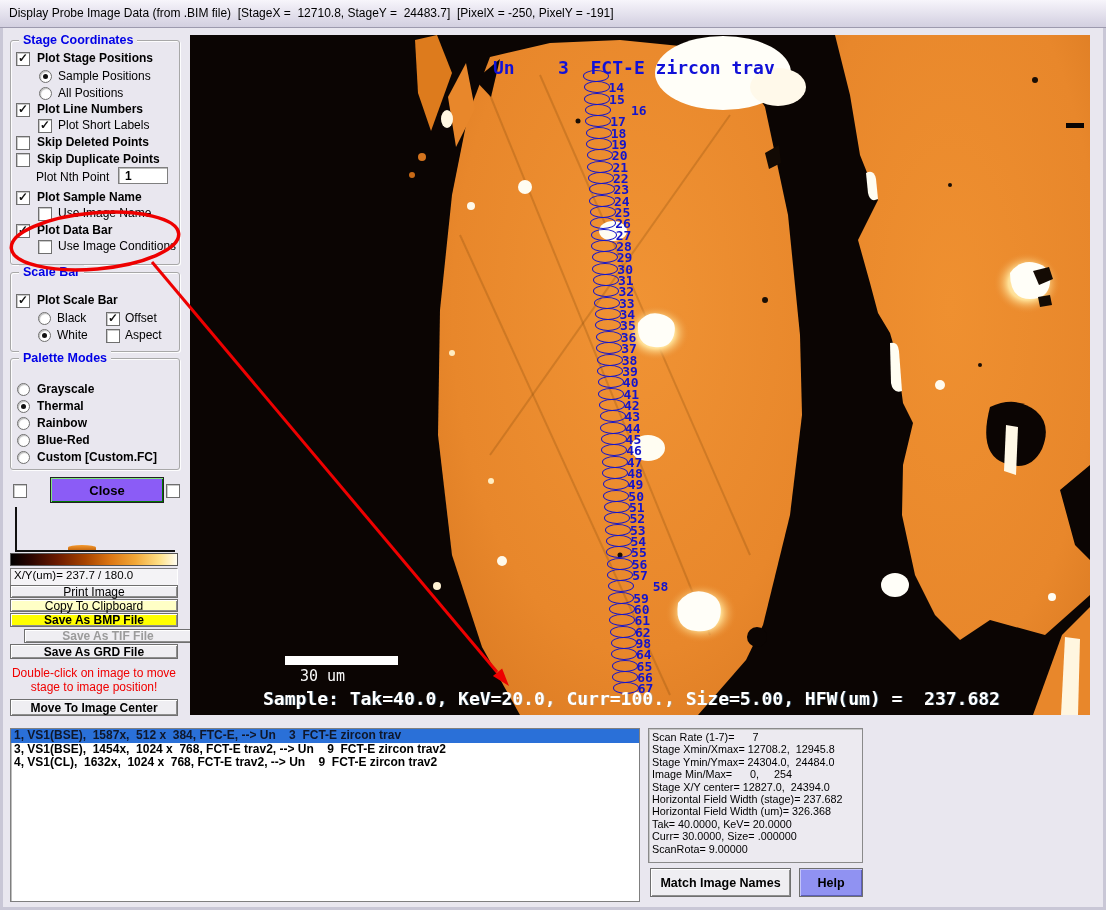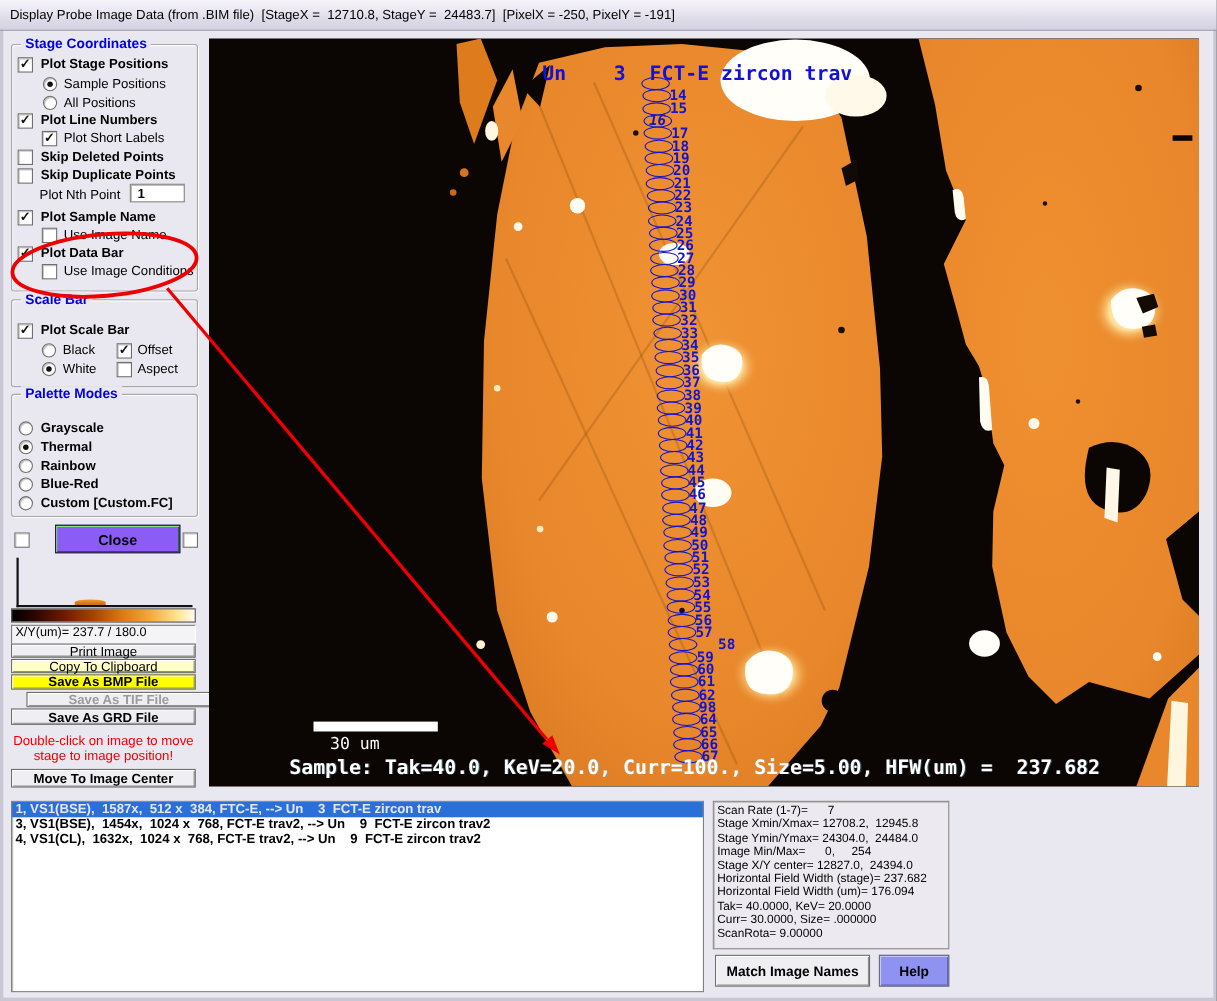--- a/index.html
+++ b/index.html
@@ -62,21 +62,21 @@
   .xybox{position:absolute;left:10px;top:568px;width:168px;height:26px;background:#f4f3f6;
      border-top:1px solid #7f7f7f;border-left:1px solid #7f7f7f;border-right:1px solid #fff;border-bottom:1px solid #fff;
      box-sizing:border-box;font-size:11.5px;padding-left:3px;white-space:nowrap;}
   .rednote{position:absolute;left:10px;width:168px;text-align:center;color:#f00000;
      font-size:12px;font-weight:normal;white-space:nowrap;}
   
   .imagelist{position:absolute;left:10px;top:728px;width:630px;height:174px;background:#fff;
      border:1px solid #7f7f7f;box-shadow:inset 1px 1px 0 #bdbdbd;box-sizing:border-box;overflow:hidden;}
   .imagelist .row{height:13.5px;line-height:13.5px;font-size:12px;font-weight:bold;
      white-space:pre;padding-left:3px;color:#000;}
-  .imagelist .row.selected{background:#2a70d8;color:#e5e5e5;}
+  .imagelist .row.selected{background:#2a70d8;color:#0f172a;}
   .scaninfo{position:absolute;left:648px;top:728px;width:215px;height:135px;background:#eceaf0;
      border:1px solid #8a8a8a;box-shadow:inset 1px 1px 0 #c5c5c5;box-sizing:border-box;padding:2px 0 0 3px;}
   .scaninfo .line{font-size:10.8px;line-height:12.4px;white-space:pre;color:#000;}
   
   .annot{position:absolute;left:0;top:0;z-index:90;pointer-events:none;}
 </style>
 </head>
 <body>
 
 <div class="frame"></div>
@@ -250,21 +250,21 @@
     <path d="M700,308 q8,-2 9,8 l3,40 q-9,3 -11,-8 Z" fill="#fffdf2"></path>
   </svg>
   <div class="img-title">Un    3  FCT-E zircon trav</div>
   <div id="markers">
       <div class="marker" style="left: 393px; top: 35px; width: 26px; height: 12px;"></div>
       <div class="marker" style="left: 393.55px; top: 46.34px; width: 26px; height: 12px;"></div>
       <div class="marker-label" style="left: 418.55px; top: 46.34px;">14</div>
       <div class="marker" style="left: 394.1px; top: 57.68px; width: 26px; height: 12px;"></div>
       <div class="marker-label" style="left: 419.1px; top: 57.68px;">15</div>
       <div class="marker" style="left: 394.65px; top: 69.02px; width: 26px; height: 12px;"></div>
-      <div class="marker-label" style="left: 400px; top: 69.02px; font-style: italic;">16</div>
+      <div class="marker-label" style="left: 441px; top: 69.02px;">16</div>
       <div class="marker" style="left: 395.2px; top: 80.36px; width: 26px; height: 12px;"></div>
       <div class="marker-label" style="left: 420.2px; top: 80.36px;">17</div>
       <div class="marker" style="left: 395.75px; top: 91.7px; width: 26px; height: 12px;"></div>
       <div class="marker-label" style="left: 420.75px; top: 91.7px;">18</div>
       <div class="marker" style="left: 396.3px; top: 103.04px; width: 26px; height: 12px;"></div>
       <div class="marker-label" style="left: 421.3px; top: 103.04px;">19</div>
       <div class="marker" style="left: 396.85px; top: 114.38px; width: 26px; height: 12px;"></div>
       <div class="marker-label" style="left: 421.85px; top: 114.38px;">20</div>
       <div class="marker" style="left: 397.4px; top: 125.72px; width: 26px; height: 12px;"></div>
       <div class="marker-label" style="left: 422.4px; top: 125.72px;">21</div>
@@ -371,21 +371,21 @@
     <div class="row">3, VS1(BSE),  1454x,  1024 x  768, FCT-E trav2, --&gt; Un    9  FCT-E zircon trav2</div>
     <div class="row">4, VS1(CL),  1632x,  1024 x  768, FCT-E trav2, --&gt; Un    9  FCT-E zircon trav2</div>
   </div>
 <div class="scaninfo" id="scaninfo">
     <div class="line">Scan Rate (1-7)=      7</div>
     <div class="line">Stage Xmin/Xmax= 12708.2,  12945.8</div>
     <div class="line">Stage Ymin/Ymax= 24304.0,  24484.0</div>
     <div class="line">Image Min/Max=      0,     254</div>
     <div class="line">Stage X/Y center= 12827.0,  24394.0</div>
     <div class="line">Horizontal Field Width (stage)= 237.682</div>
-    <div class="line">Horizontal Field Width (um)= 176.094</div>
+    <div class="line">Horizontal Field Width (um)= 326.368</div>
     <div class="line">Tak= 40.0000, KeV= 20.0000</div>
     <div class="line">Curr= 30.0000, Size= .000000</div>
     <div class="line">ScanRota= 9.00000</div>
   </div>
 <div class="btn b" style="left:650px;top:868px;width:141px;height:29px;font-size:12.5px;">Match Image Names</div>
 <div class="btn b" style="left:799px;top:868px;width:64px;height:29px;font-size:12.5px;background:#9092f2;box-shadow:inset 1px 1px 0 #c3c4fa,inset -1px -1px 0 #5d5fb8;">Help</div>
 
 <svg class="annot" width="1106" height="910">
   <ellipse cx="95" cy="241" rx="84" ry="28" fill="none" stroke="#ee0000" stroke-width="3.5" transform="rotate(-5 95 241)"></ellipse>
   <line x1="152" y1="262" x2="497" y2="672" stroke="#ee0000" stroke-width="3"></line>

